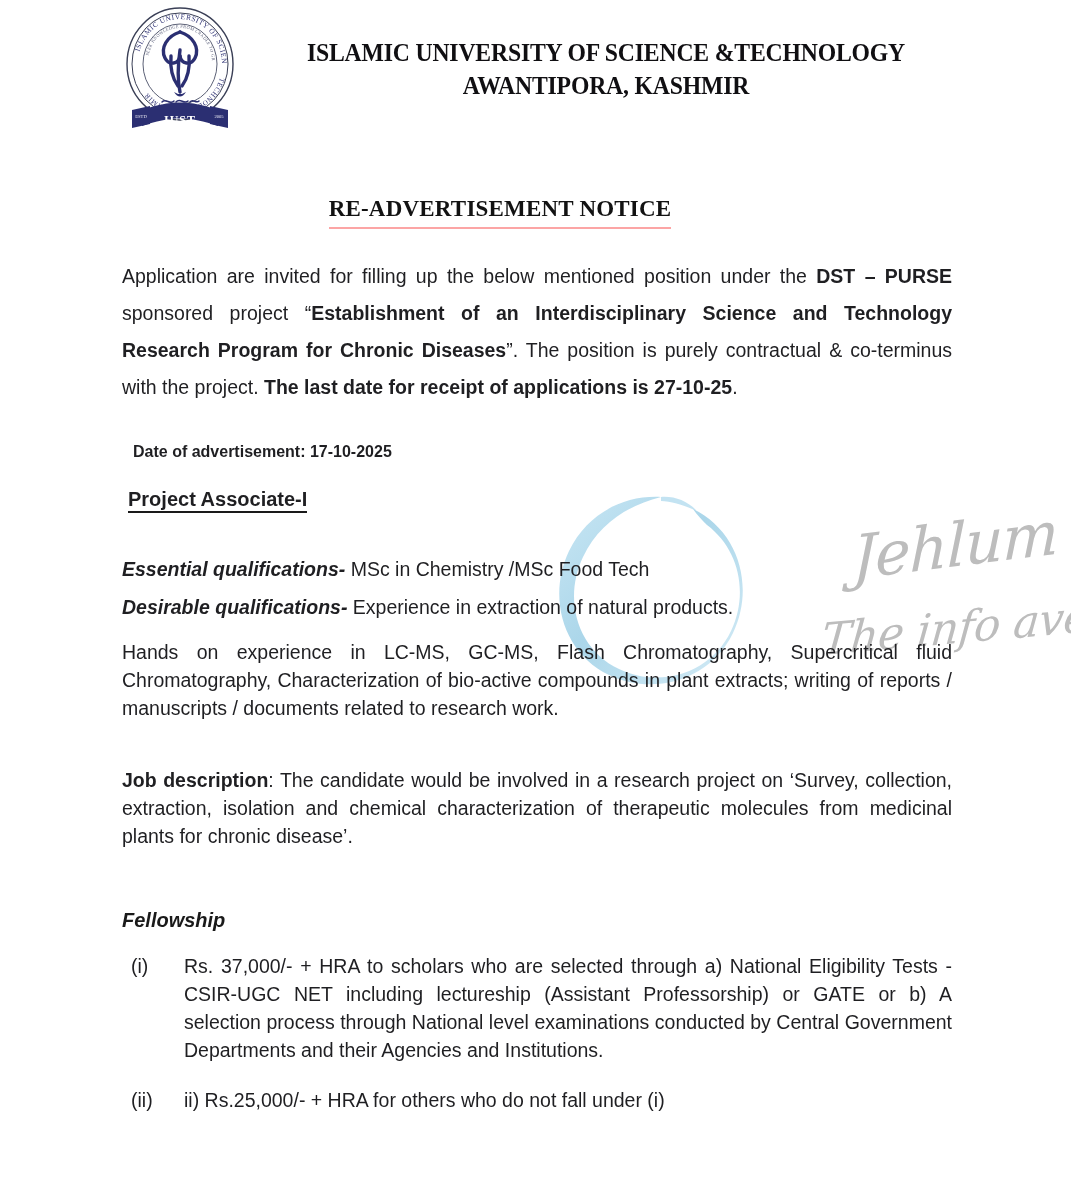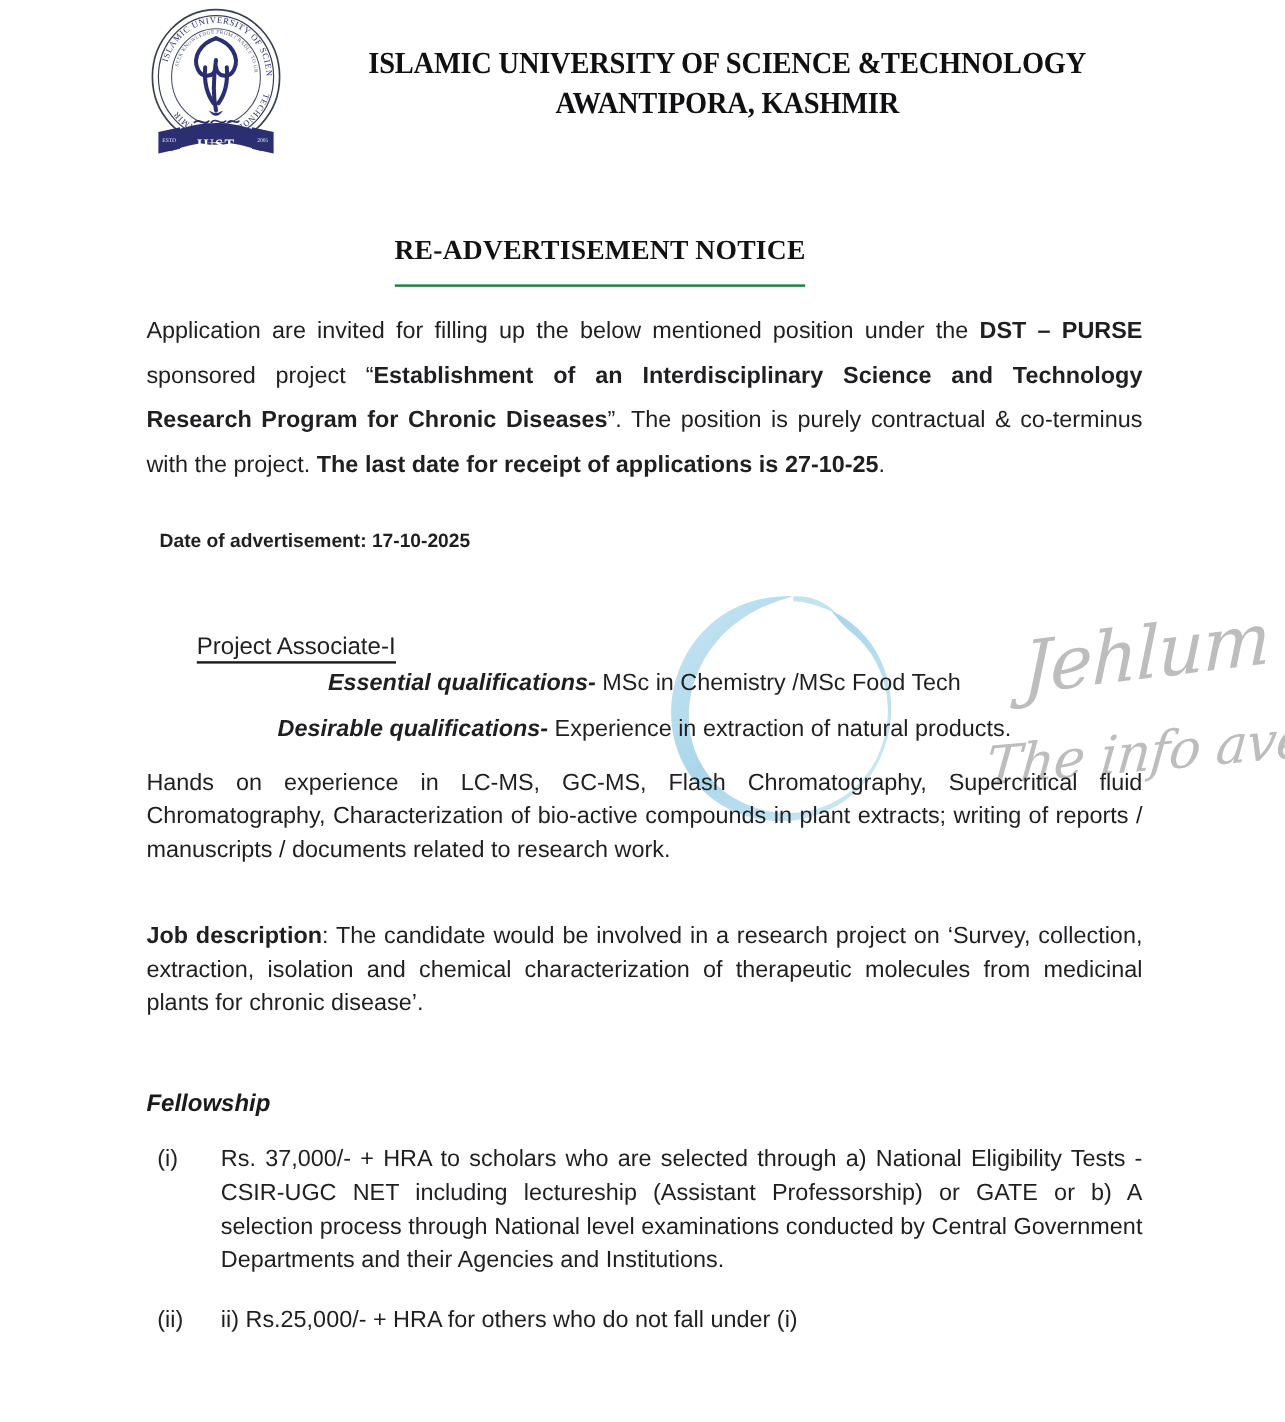--- a/index.html
+++ b/index.html
@@ -106,22 +106,22 @@
     top: 196px;
     width: 1000px;
     text-align: center;
     font-family: "Liberation Serif", serif;
     font-weight: bold;
     font-size: 23px;
     letter-spacing: 0.2px;
     color: #121212;
   }
   .notice-title span {
-    border-bottom: 2px solid #15803d;
-    padding-bottom: 16px;
+    border-bottom: 2px solid #fca5a5;
+    padding-bottom: 6px;
     margin-top: 47px;
   }
 
   
   .block {
     position: absolute;
     left: 122px;
     width: 830px;
     font-size: 19.5px;
     color: #1f1f22;
@@ -134,34 +134,32 @@
     top: 258px;
     line-height: 37px;
   }
   .adv-date {
     top: 443px;
     font-weight: bold;
     font-size: 16px;
     left: 133px;
   }
   .position-title {
-    top: 528px;
+    top: 488px;
     left: 128px;
-    font-weight: normal;
+    font-weight: bold;
     font-size: 20px;
-    margin-left: 36px;
   }
   .position-title span {
     border-bottom: 2.5px solid #1a1a1a;
     padding-bottom: 1px;
   }
   .qual-line {
     left: 122px;
     font-size: 19.5px;
-    text-align: center;
   }
   .qual-essential { top: 558px; }
   .qual-desirable { top: 596px; }
   .qual-label {
     font-weight: bold;
     font-style: italic;
   }
   .skills {
     top: 638px;
     line-height: 28px;

